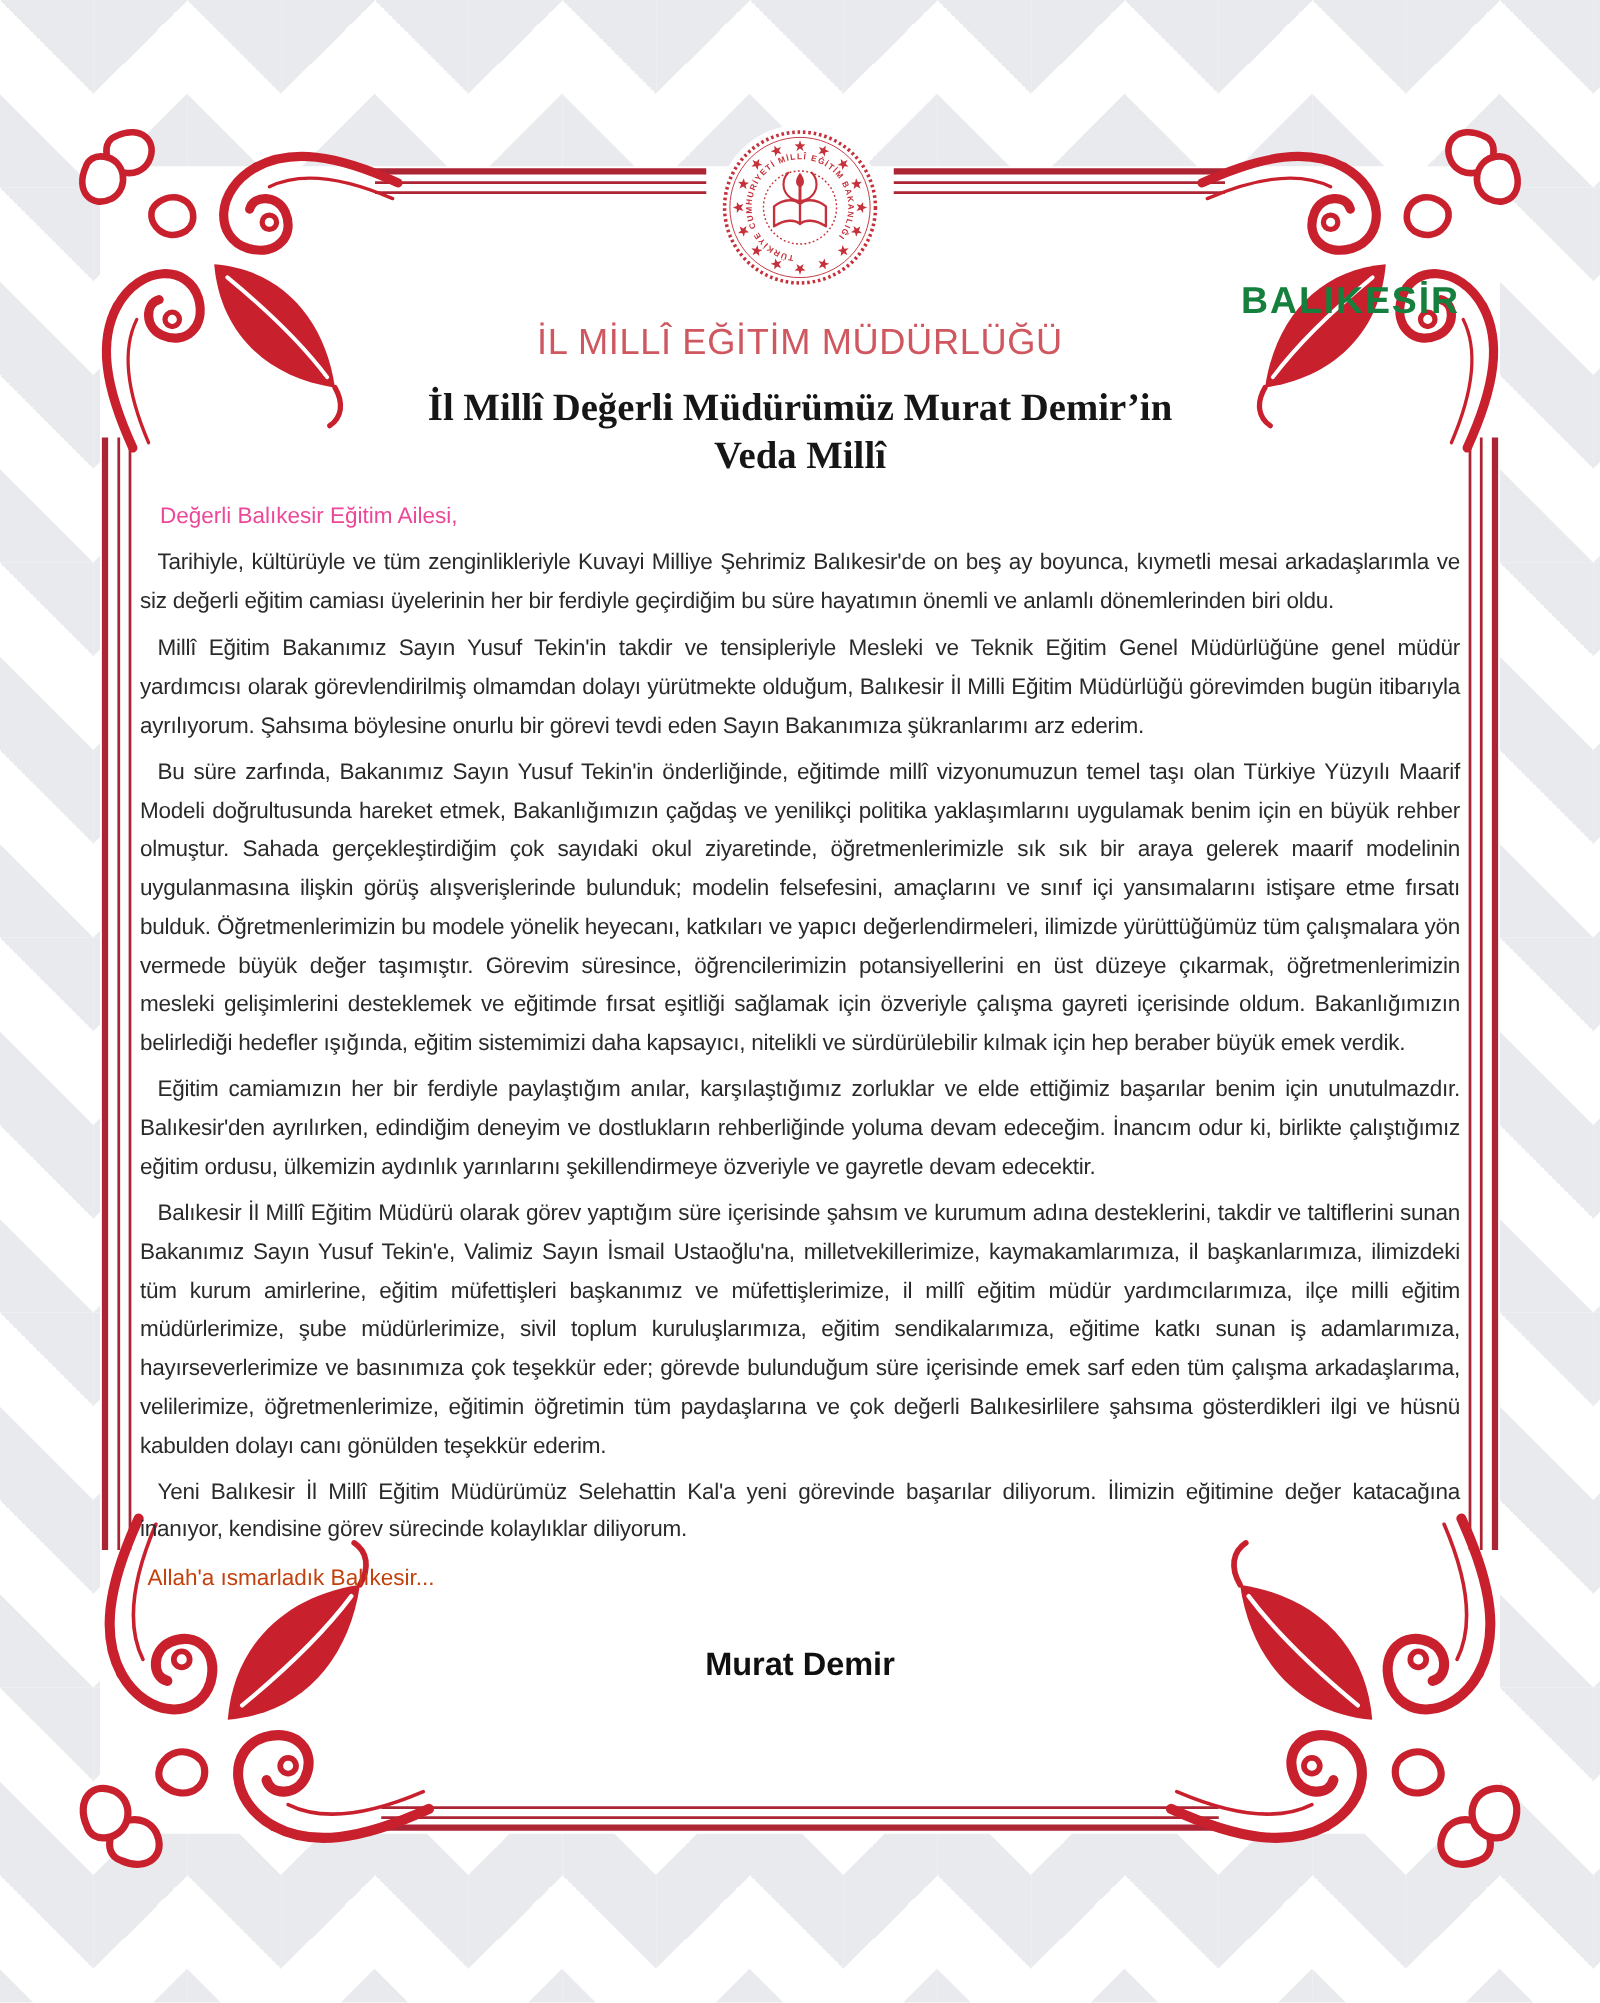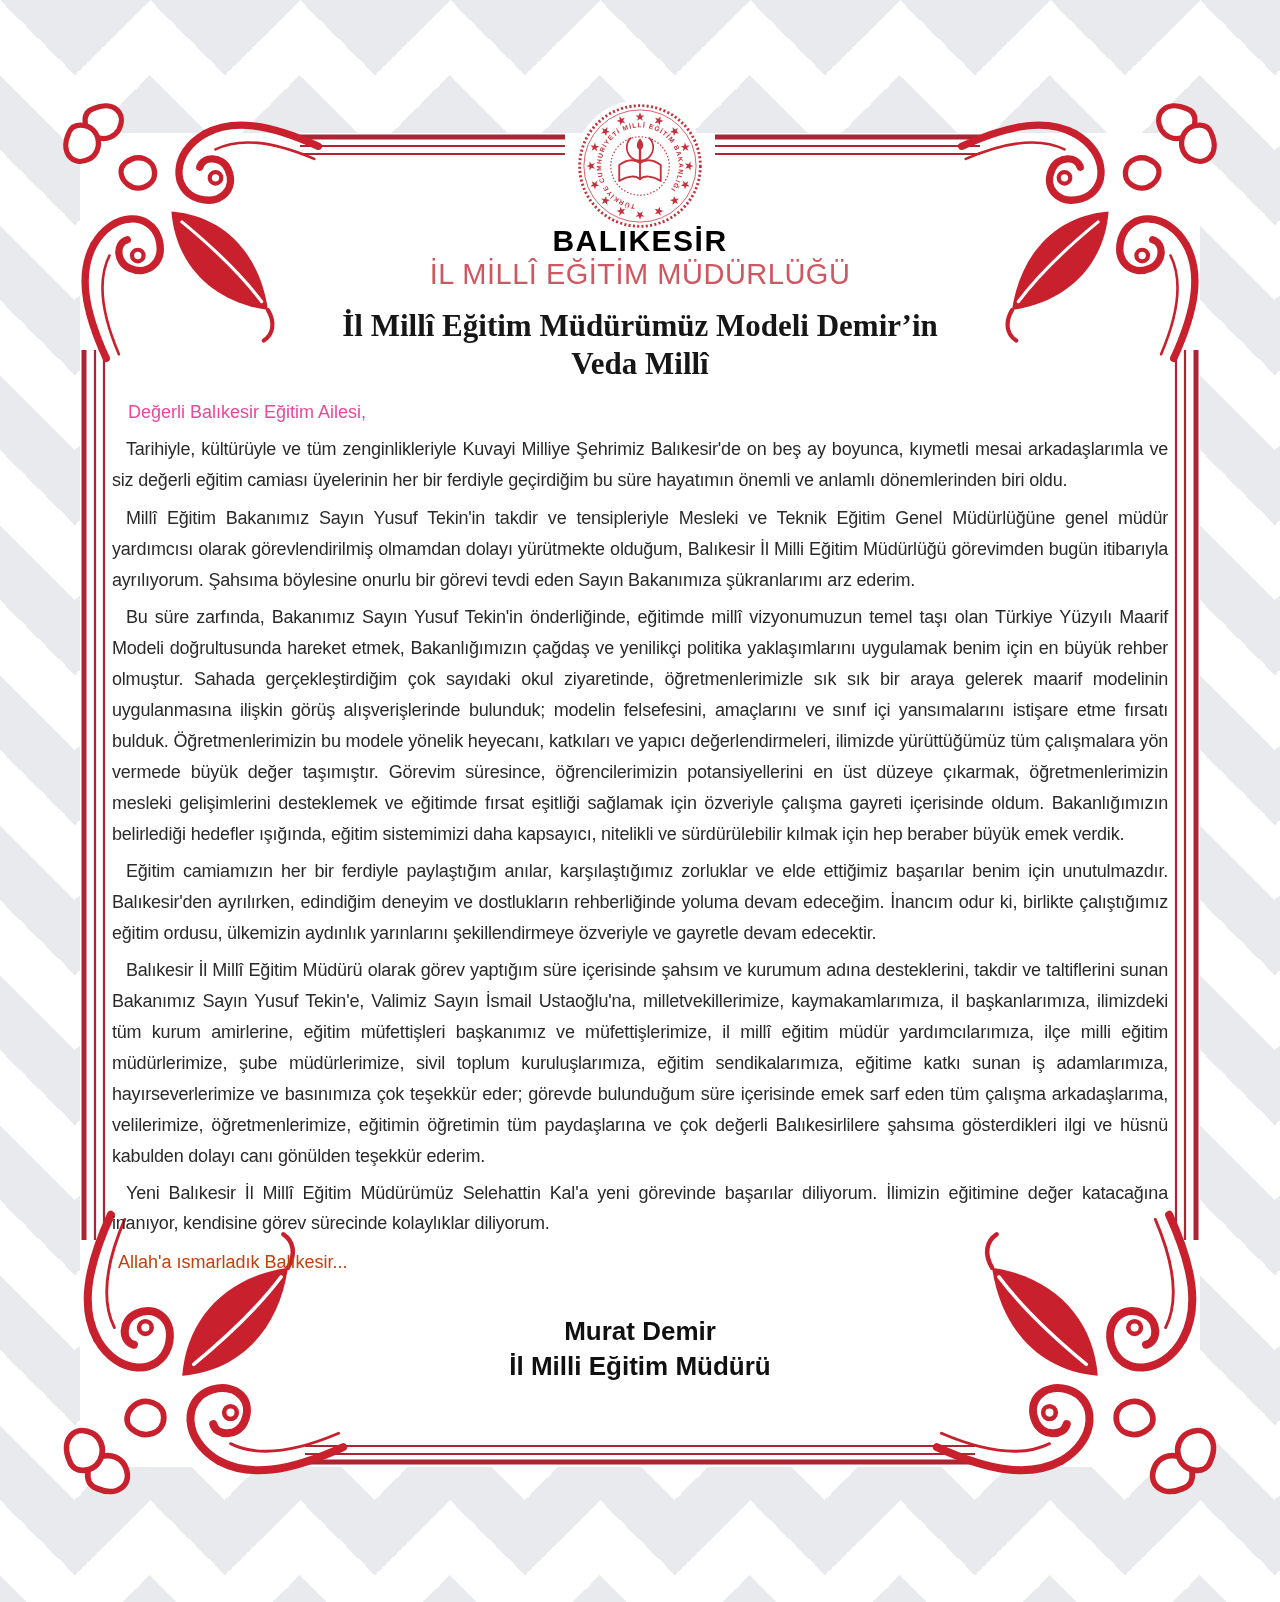--- a/index.html
+++ b/index.html
@@ -13,22 +13,22 @@
       linear-gradient(45deg,  #e8eaed 25%, transparent 25%),
       linear-gradient(315deg, #e8eaed 25%, transparent 25%);
     background-position:75px 0,75px 0,0 0,0 0;
     background-size:150px 150px;
     background-repeat:repeat;
   }
   .frame-svg{position:absolute;left:0;top:0;width:1280px;height:1602px;}
   .content{position:absolute;left:112px;top:0;width:1056px;}
   .emblem{width:132px;height:132px;margin:100px auto 0;}
   .emblem svg{width:100%;height:100%;display:block;}
-  .city{margin-top:-6px;text-align:center;font-weight:800;font-size:30px;line-height:1;
-        letter-spacing:1.5px;color:#000000;}
+  .city{margin-top:-6px;text-align:right;font-weight:800;font-size:30px;line-height:1;
+        letter-spacing:1.5px;color:#15803d;}
   .org{margin-top:4px;text-align:center;font-weight:500;font-size:29px;line-height:1;
        letter-spacing:0.5px;color:#cf5860;}
   .title{margin:18px 0 0;text-align:center;font-family:"Liberation Serif", serif;
          font-weight:700;font-size:31px;line-height:1.22;color:#161616;}
   .salutation{margin:14px 0 0;font-size:18px;line-height:1.72;color:#ec4899;text-indent:16px;}
   .para{margin:6px 0 0;font-size:18px;line-height:1.72;letter-spacing:-0.2px;color:#2a2a2a;
         text-align:justify;text-indent:14px;}
   .para.first{margin-top:8px;}
   .closing{margin:8px 0 0;font-size:18px;line-height:1.72;color:#c2410c;text-indent:6px;}
   .signature{margin-top:36px;text-align:center;font-weight:700;font-size:26px;line-height:1.35;color:#101010;}
@@ -132,33 +132,32 @@
         <path d="M70,66 L70,53" stroke-width="2.5"></path>
         <path d="M70,40.5 C74.5,46 74.5,51 70,53 C65.5,51 65.5,46 70,40.5 Z" fill="#c5313b" stroke="none"></path>
       </g>
     </svg>
   </div>
 
   <div class="city">BALIKESİR</div>
   <div class="org">İL MİLLÎ EĞİTİM MÜDÜRLÜĞÜ</div>
 
   <h1 class="title">
-    <span>İl Millî Eğitim Müdürümüz Modeli Demir’in</span><br>
+    <span>İl Millî Değerli Müdürümüz Murat Demir’in</span><br>
     <span>Veda Millî</span>
   </h1>
 
   <p class="salutation">Değerli Balıkesir Eğitim Ailesi,</p>
 
   <p class="para">Tarihiyle, kültürüyle ve tüm zenginlikleriyle Kuvayi Milliye Şehrimiz Balıkesir'de on beş ay boyunca, kıymetli mesai arkadaşlarımla ve siz değerli eğitim camiası üyelerinin her bir ferdiyle geçirdiğim bu süre hayatımın önemli ve anlamlı dönemlerinden biri oldu.</p>
   <p class="para first">Millî Eğitim Bakanımız Sayın Yusuf Tekin'in takdir ve tensipleriyle Mesleki ve Teknik Eğitim Genel Müdürlüğüne genel müdür yardımcısı olarak görevlendirilmiş olmamdan dolayı yürütmekte olduğum, Balıkesir İl Milli Eğitim Müdürlüğü görevimden bugün itibarıyla ayrılıyorum. Şahsıma böylesine onurlu bir görevi tevdi eden Sayın Bakanımıza şükranlarımı arz ederim.</p>
   <p class="para">Bu süre zarfında, Bakanımız Sayın Yusuf Tekin'in önderliğinde, eğitimde millî vizyonumuzun temel taşı olan Türkiye Yüzyılı Maarif Modeli doğrultusunda hareket etmek, Bakanlığımızın çağdaş ve yenilikçi politika yaklaşımlarını uygulamak benim için en büyük rehber olmuştur. Sahada gerçekleştirdiğim çok sayıdaki okul ziyaretinde, öğretmenlerimizle sık sık bir araya gelerek maarif modelinin uygulanmasına ilişkin görüş alışverişlerinde bulunduk; modelin felsefesini, amaçlarını ve sınıf içi yansımalarını istişare etme fırsatı bulduk. Öğretmenlerimizin bu modele yönelik heyecanı, katkıları ve yapıcı değerlendirmeleri, ilimizde yürüttüğümüz tüm çalışmalara yön vermede büyük değer taşımıştır. Görevim süresince, öğrencilerimizin potansiyellerini en üst düzeye çıkarmak, öğretmenlerimizin mesleki gelişimlerini desteklemek ve eğitimde fırsat eşitliği sağlamak için özveriyle çalışma gayreti içerisinde oldum. Bakanlığımızın belirlediği hedefler ışığında, eğitim sistemimizi daha kapsayıcı, nitelikli ve sürdürülebilir kılmak için hep beraber büyük emek verdik.</p>
   <p class="para">Eğitim camiamızın her bir ferdiyle paylaştığım anılar, karşılaştığımız zorluklar ve elde ettiğimiz başarılar benim için unutulmazdır. Balıkesir'den ayrılırken, edindiğim deneyim ve dostlukların rehberliğinde yoluma devam edeceğim. İnancım odur ki, birlikte çalıştığımız eğitim ordusu, ülkemizin aydınlık yarınlarını şekillendirmeye özveriyle ve gayretle devam edecektir.</p>
   <p class="para">Balıkesir İl Millî Eğitim Müdürü olarak görev yaptığım süre içerisinde şahsım ve kurumum adına desteklerini, takdir ve taltiflerini sunan Bakanımız Sayın Yusuf Tekin'e, Valimiz Sayın İsmail Ustaoğlu'na, milletvekillerimize, kaymakamlarımıza, il başkanlarımıza, ilimizdeki tüm kurum amirlerine, eğitim müfettişleri başkanımız ve müfettişlerimize, il millî eğitim müdür yardımcılarımıza, ilçe milli eğitim müdürlerimize, şube müdürlerimize, sivil toplum kuruluşlarımıza, eğitim sendikalarımıza, eğitime katkı sunan iş adamlarımıza, hayırseverlerimize ve basınımıza çok teşekkür eder; görevde bulunduğum süre içerisinde emek sarf eden tüm çalışma arkadaşlarıma, velilerimize, öğretmenlerimize, eğitimin öğretimin tüm paydaşlarına ve çok değerli Balıkesirlilere şahsıma gösterdikleri ilgi ve hüsnü kabulden dolayı canı gönülden teşekkür ederim.</p>
   <p class="para">Yeni Balıkesir İl Millî Eğitim Müdürümüz Selehattin Kal'a yeni görevinde başarılar diliyorum. İlimizin eğitimine değer katacağına inanıyor, kendisine görev sürecinde kolaylıklar diliyorum.</p>
 
   <p class="closing">Allah'a ısmarladık Balıkesir...</p>
 
   <div class="signature">
     <div>Murat Demir</div>
-    <div>İl Milli Eğitim Müdürü</div>
   </div>
 
 </div>
 
 </body></html>

